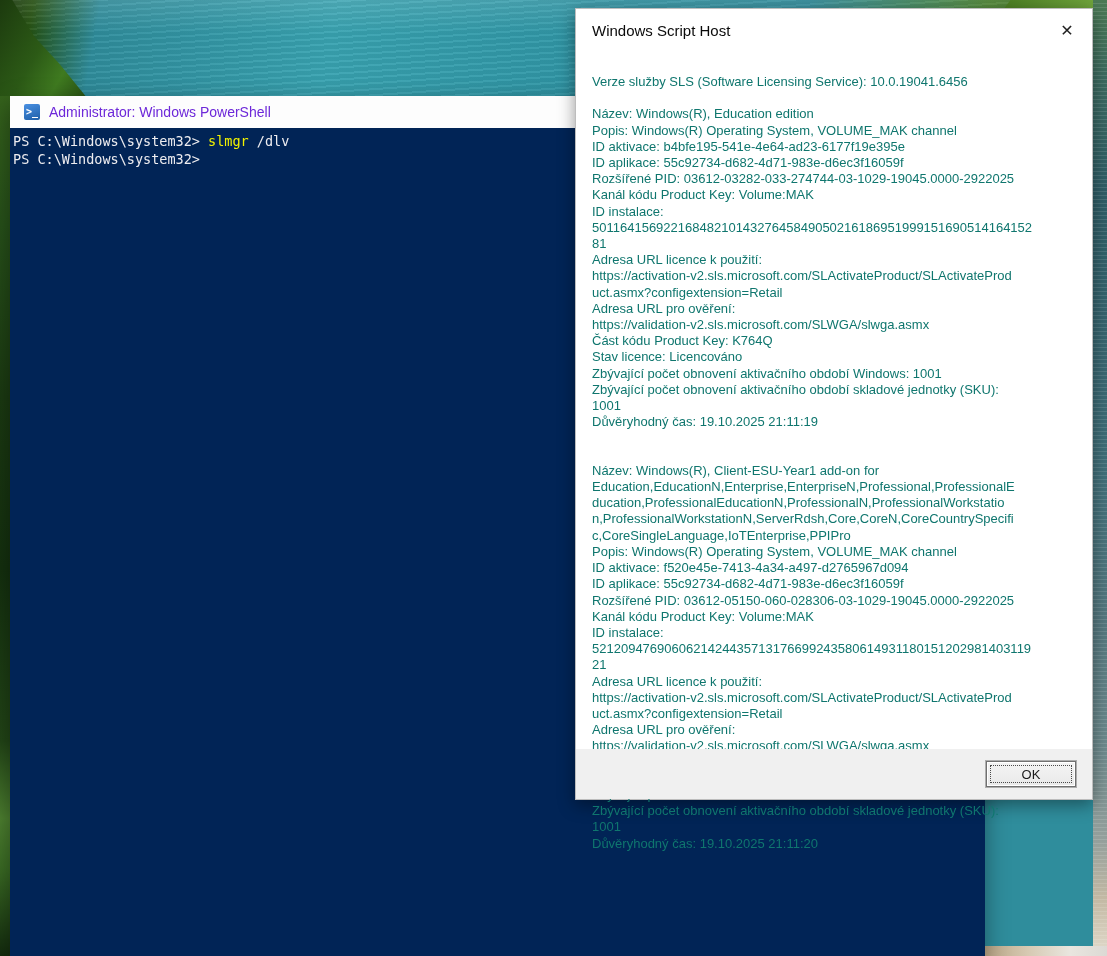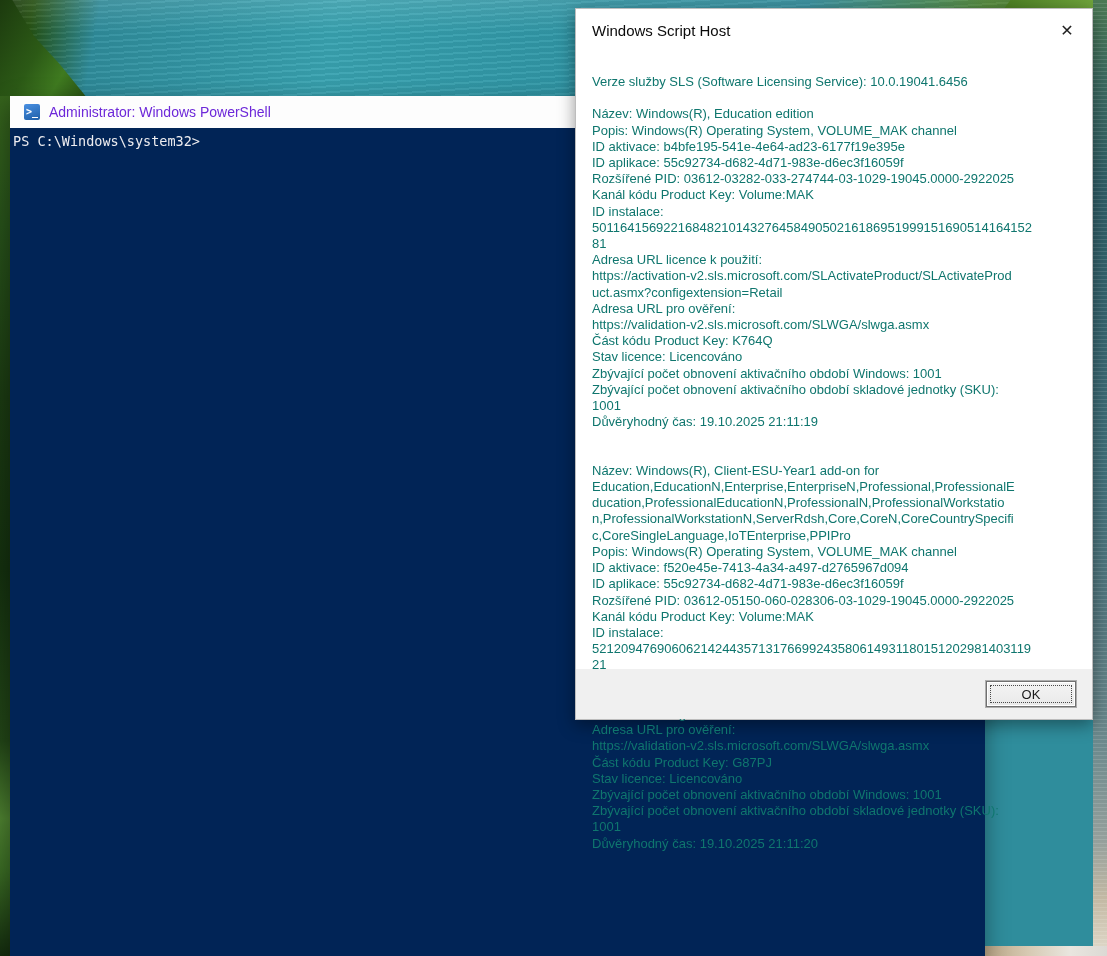--- a/index.html
+++ b/index.html
@@ -69,21 +69,21 @@
   }
   .ps-line {
     font-family: "DejaVu Sans Mono", "Liberation Mono", monospace;
     font-size: 13.5px; line-height: 17.5px;
     color: #eeedf0; white-space: pre;
   }
   .ps-cmd { color: #f2f200; }
 
   
   .wsh-dialog {
-    position: absolute; left: 575px; top: 8px; width: 518px; height: 712px; z-index: 2;
+    position: absolute; left: 575px; top: 8px; width: 518px; height: 792px; z-index: 2;
     background: #ffffff;
     border: 1px solid #bdbdbd;
     box-sizing: border-box;
     box-shadow: 0 5px 16px rgba(0,0,0,0.40);
   }
   .wsh-titlebar { position: absolute; left: 0; top: 0; right: 0; height: 40px; }
   .wsh-title {
     position: absolute; left: 16px; top: 13px;
     font-size: 15px; color: #0a0a0a; white-space: nowrap;
   }
@@ -129,20 +129,21 @@
   <div class="left-sliver"></div>
   <div class="right-strip"></div>
   <div class="bottom-corner"></div>
 
   <div class="ps-window">
     <div class="ps-titlebar">
       <div class="ps-icon">&gt;_</div>
       <div class="ps-title">Administrator: Windows PowerShell</div>
     </div>
     <div class="ps-console">
+      <div class="ps-line"><span>PS C:\Windows\system32&gt; </span><span class="ps-cmd">slmgr</span><span> /dlv</span></div>
       <div class="ps-line"><span>PS C:\Windows\system32&gt;</span></div>
     </div>
   </div>
 
   <div class="wsh-dialog">
     <div class="wsh-titlebar">
       <div class="wsh-title">Windows Script Host</div>
       <div class="wsh-close">
         <span class="wsh-close-glyph">✕</span>
       </div>

